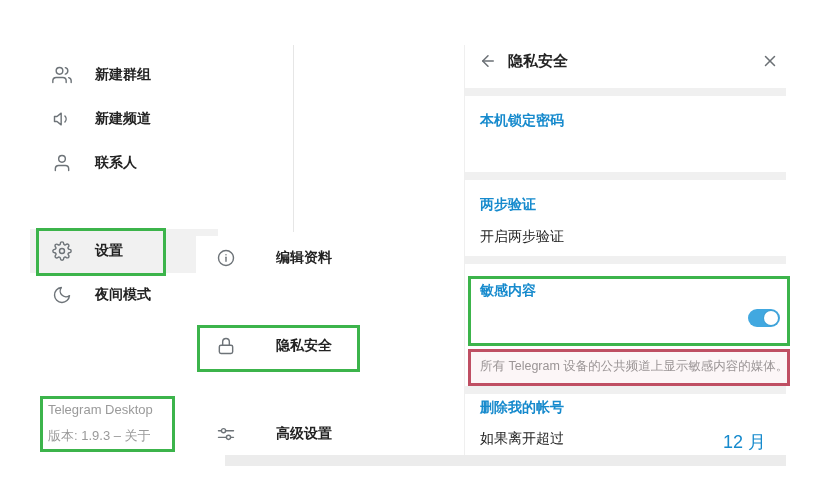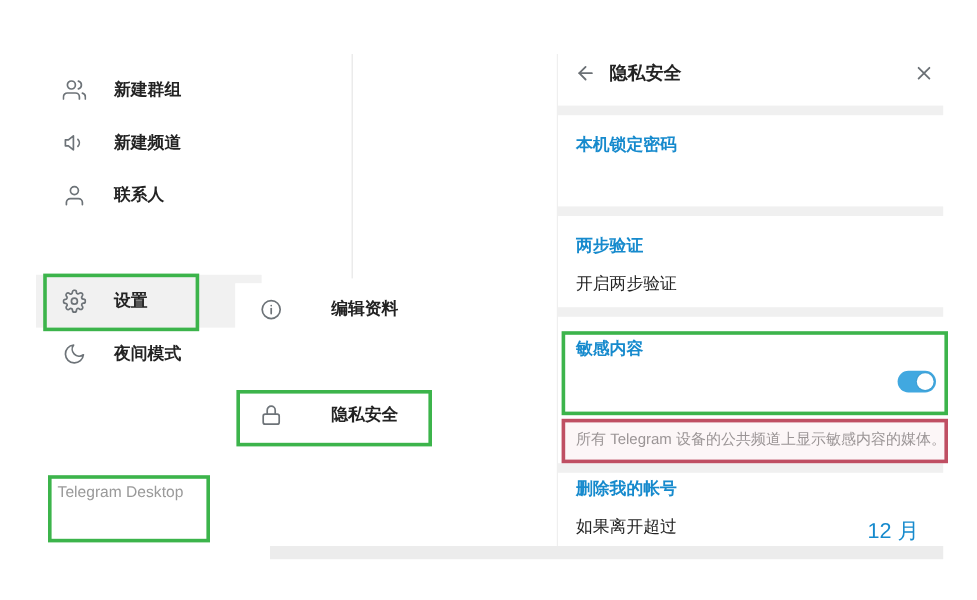--- a/index.html
+++ b/index.html
@@ -93,20 +93,21 @@
   <div class="lm-row" style="top:273px">
     <span class="icon">
       <svg viewBox="0 0 24 24">
           <path d="M21 12.79A9 9 0 1 1 11.21 3 7 7 0 0 0 21 12.79z"></path>
         </svg>
     </span>
     <span class="lm-lbl">夜间模式</span>
   </div>
 
   <div class="footer-line" style="top:402px">Telegram Desktop</div>
+  <div class="footer-line" style="top:427px">版本: 1.9.3 – 关于</div>
 
   <div class="vline" style="left:293px;top:45px;height:187px"></div>
   <div class="vline" style="left:464px;top:45px;height:410px;background:#efefef"></div>
 
   <div class="mm-row" style="top:236px">
     <span class="icon">
       <svg viewBox="0 0 24 24">
           <circle cx="12" cy="12" r="9"></circle>
           <line x1="12" y1="11" x2="12" y2="16"></line>
           <line x1="12" y1="8" x2="12.01" y2="8"></line>
@@ -115,20 +116,31 @@
     <span class="mm-lbl">编辑资料</span>
   </div>
   <div class="mm-row" style="top:324px">
     <span class="icon">
       <svg viewBox="0 0 24 24">
           <rect x="4" y="11" width="16" height="10" rx="2"></rect>
           <path d="M8 11V7a4 4 0 0 1 8 0v4"></path>
         </svg>
     </span>
     <span class="mm-lbl">隐私安全</span>
+  </div>
+  <div class="mm-row" style="top:412px">
+    <span class="icon">
+      <svg viewBox="0 0 24 24">
+          <line x1="3" y1="8" x2="21" y2="8"></line>
+          <line x1="3" y1="16" x2="21" y2="16"></line>
+          <circle cx="9" cy="8" r="2.5" fill="#fff"></circle>
+          <circle cx="15" cy="16" r="2.5" fill="#fff"></circle>
+        </svg>
+    </span>
+    <span class="mm-lbl">高级设置</span>
   </div>
 
   <div class="hdr-icon" style="left:479px;top:52px">
     <svg viewBox="0 0 24 24">
         <line x1="19" y1="12" x2="5" y2="12"></line>
         <polyline points="12 19 5 12 12 5"></polyline>
       </svg>
   </div>
   <div class="panel-title">隐私安全</div>
   <div class="hdr-icon" style="left:761px;top:52px">

